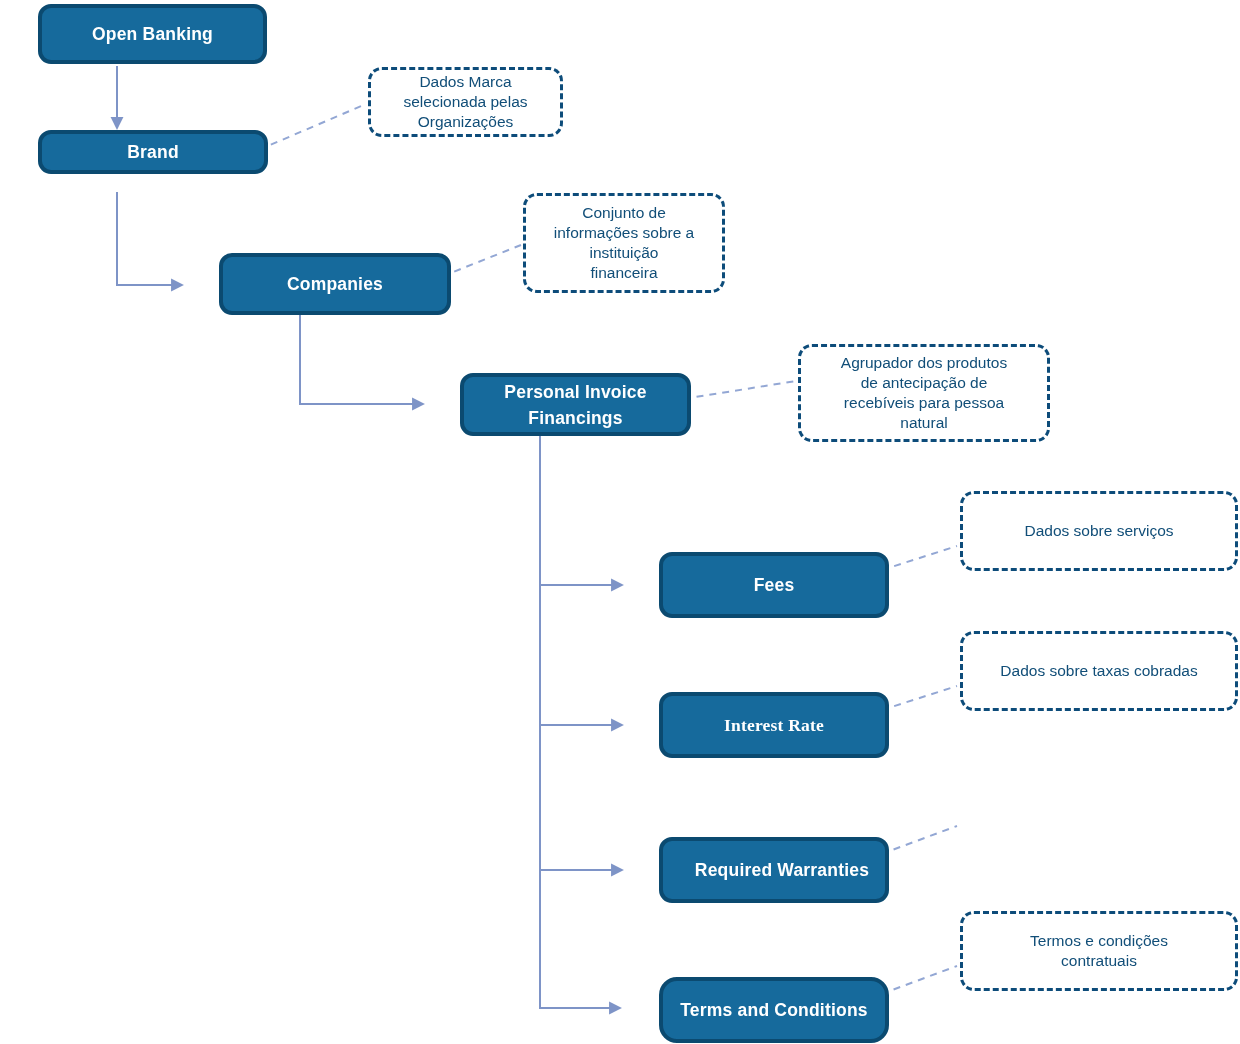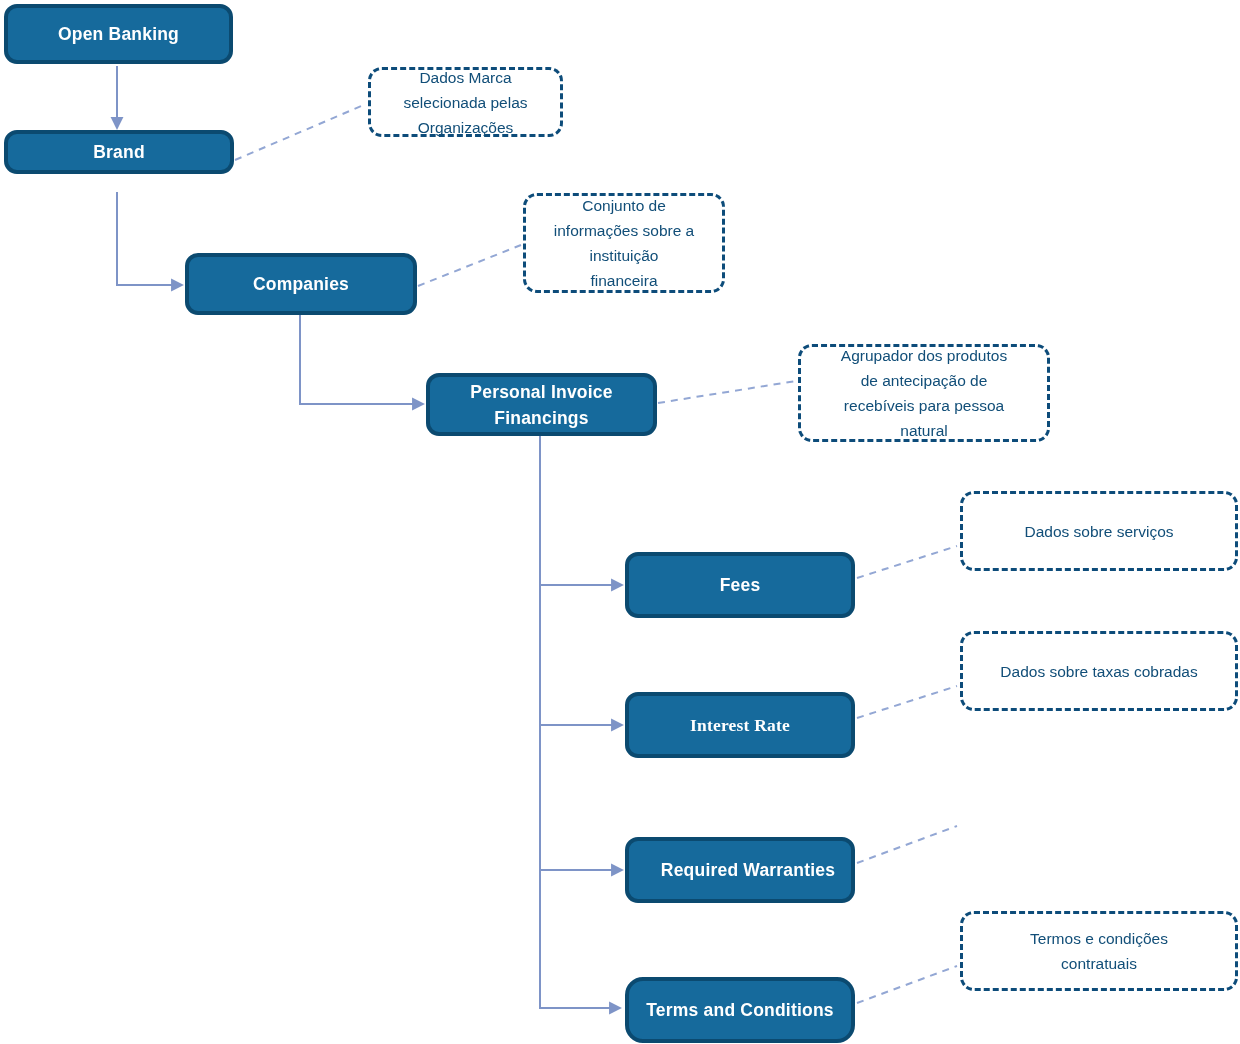--- a/index.html
+++ b/index.html
@@ -31,38 +31,39 @@
     border-radius: 13px;
     display: flex;
     align-items: center;
     justify-content: center;
     text-align: center;
     color: #ffffff;
     font-size: 17.5px;
     font-weight: 600;
     letter-spacing: 0.2px;
     line-height: 26px;
+    margin-left: 34px;
   }
   .node .label {
     white-space: pre-line;
     padding: 0 6px;
   }
   .note {
     position: absolute;
     box-sizing: border-box;
     background: #ffffff;
     border: 3px dashed #0D4C7A;
     border-radius: 14px;
     display: flex;
     align-items: center;
     justify-content: center;
     text-align: center;
     color: #114E78;
     font-size: 15.5px;
-    line-height: 25px;
+    line-height: 20px;
   }
   .note .text {
     white-space: pre-line;
     padding: 0 4px;
   }
 </style>
 </head>
 <body>
 
 <div class="canvas">

